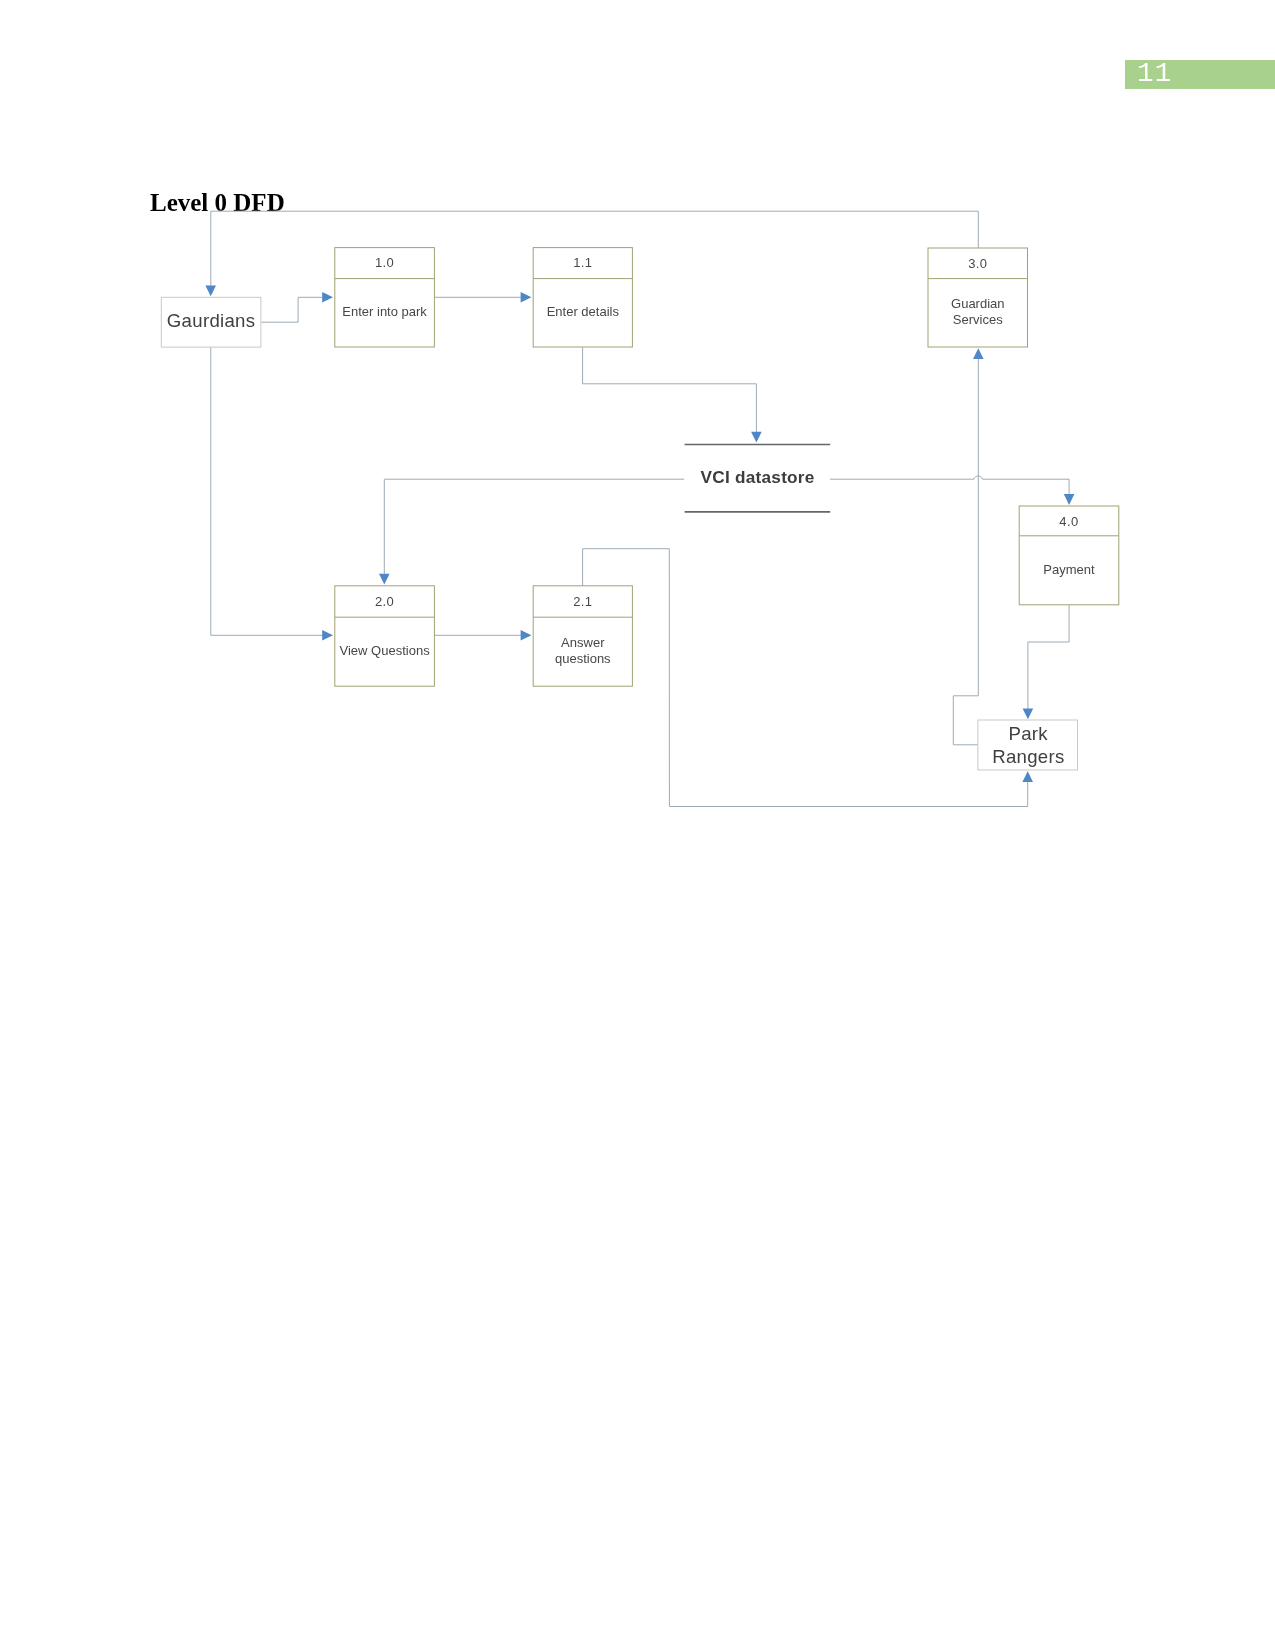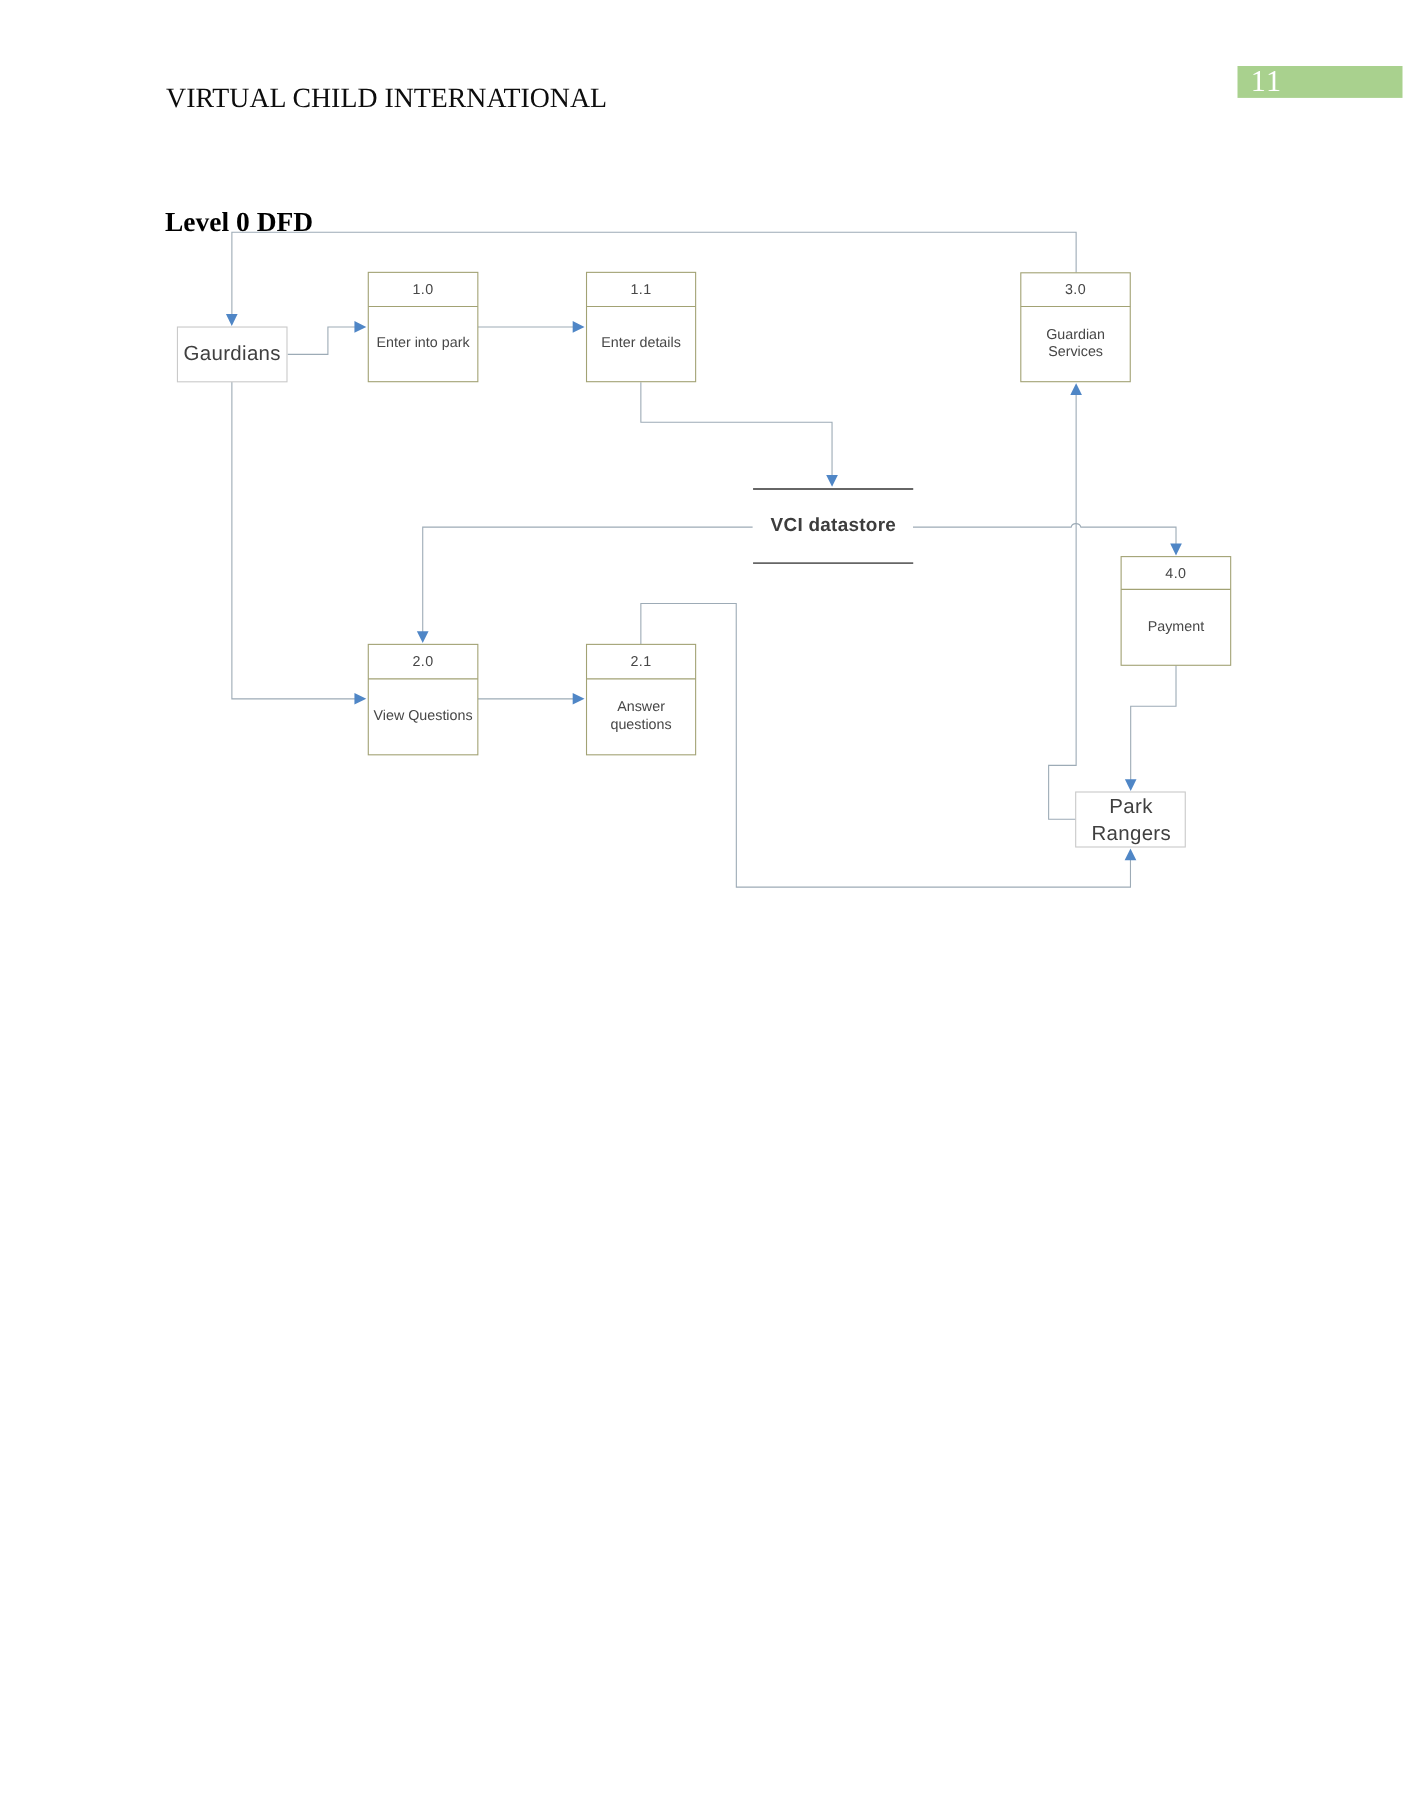--- a/index.html
+++ b/index.html
@@ -1,21 +1,21 @@
 <!DOCTYPE html>
 <html><head>
 <meta charset="utf-8">
 <title>Level 0 DFD</title>
 <style>
   html,body{margin:0;padding:0;}
   body{width:1275px;height:1650px;background:#ffffff;position:relative;overflow:hidden;
        font-family:"Liberation Serif",serif;-webkit-font-smoothing:antialiased;}
   .page{position:absolute;left:0;top:0;width:1275px;height:1650px;}
   #pageBadge{position:absolute;left:1125px;top:60px;width:150px;height:29px;background:#a9d18e;}
-  #pageBadge span{position:absolute;left:12px;top:0px;font-family:Liberation Serif, serif;
+  #pageBadge span{position:absolute;left:12px;top:0px;font-family:Liberation Mono, monospace;
       font-size:27.5px;color:#ffffff;line-height:27px;letter-spacing:1.2px;}
   #docTitle{position:absolute;left:151px;top:74px;font-size:25.3px;color:#0d0d0d;
       line-height:30px;white-space:nowrap;}
   #sectionTitle{position:absolute;left:150px;top:150px;font-size:25px;font-weight:bold;
       color:#000000;line-height:30px;white-space:nowrap;margin-top:38px;}
   svg#dfd{position:absolute;left:0;top:0;width:1275px;height:1650px;overflow:visible;}
   svg#dfd text{-webkit-font-smoothing:antialiased;shape-rendering:geometricPrecision;}
   .proc-rect{fill:#ffffff;stroke:#a2a274;stroke-width:1;}
   .proc-div{stroke:#a2a274;stroke-width:1;}
   .ent-rect{fill:#ffffff;stroke:#c9c9c9;stroke-width:1;}
@@ -33,21 +33,20 @@
 </style>
 </head>
 <body>
 
 <div class="page">
 
   <div id="pageBadge">
     <span>11</span>
   </div>
 
-  <div id="docTitle">VIRTUAL CHILD INTERNATIONAL</div>
   <div id="sectionTitle">Level 0 DFD</div>
 
   <svg id="dfd" viewBox="0 0 1275 1650">
 
     <g>
 
       <path class="flow-d" d="M 978.3 248 L 978.3 211.2 L 210.8 211.2 L 210.8 290"></path>
       <polygon class="arrowhead" points="205.4,285.5 216.0,285.5 210.7,296.3"></polygon>
 
       <path class="flow-d" d="M 261.5 322.2 L 298.1 322.2 L 298.1 297.3 L 327 297.3"></path>

